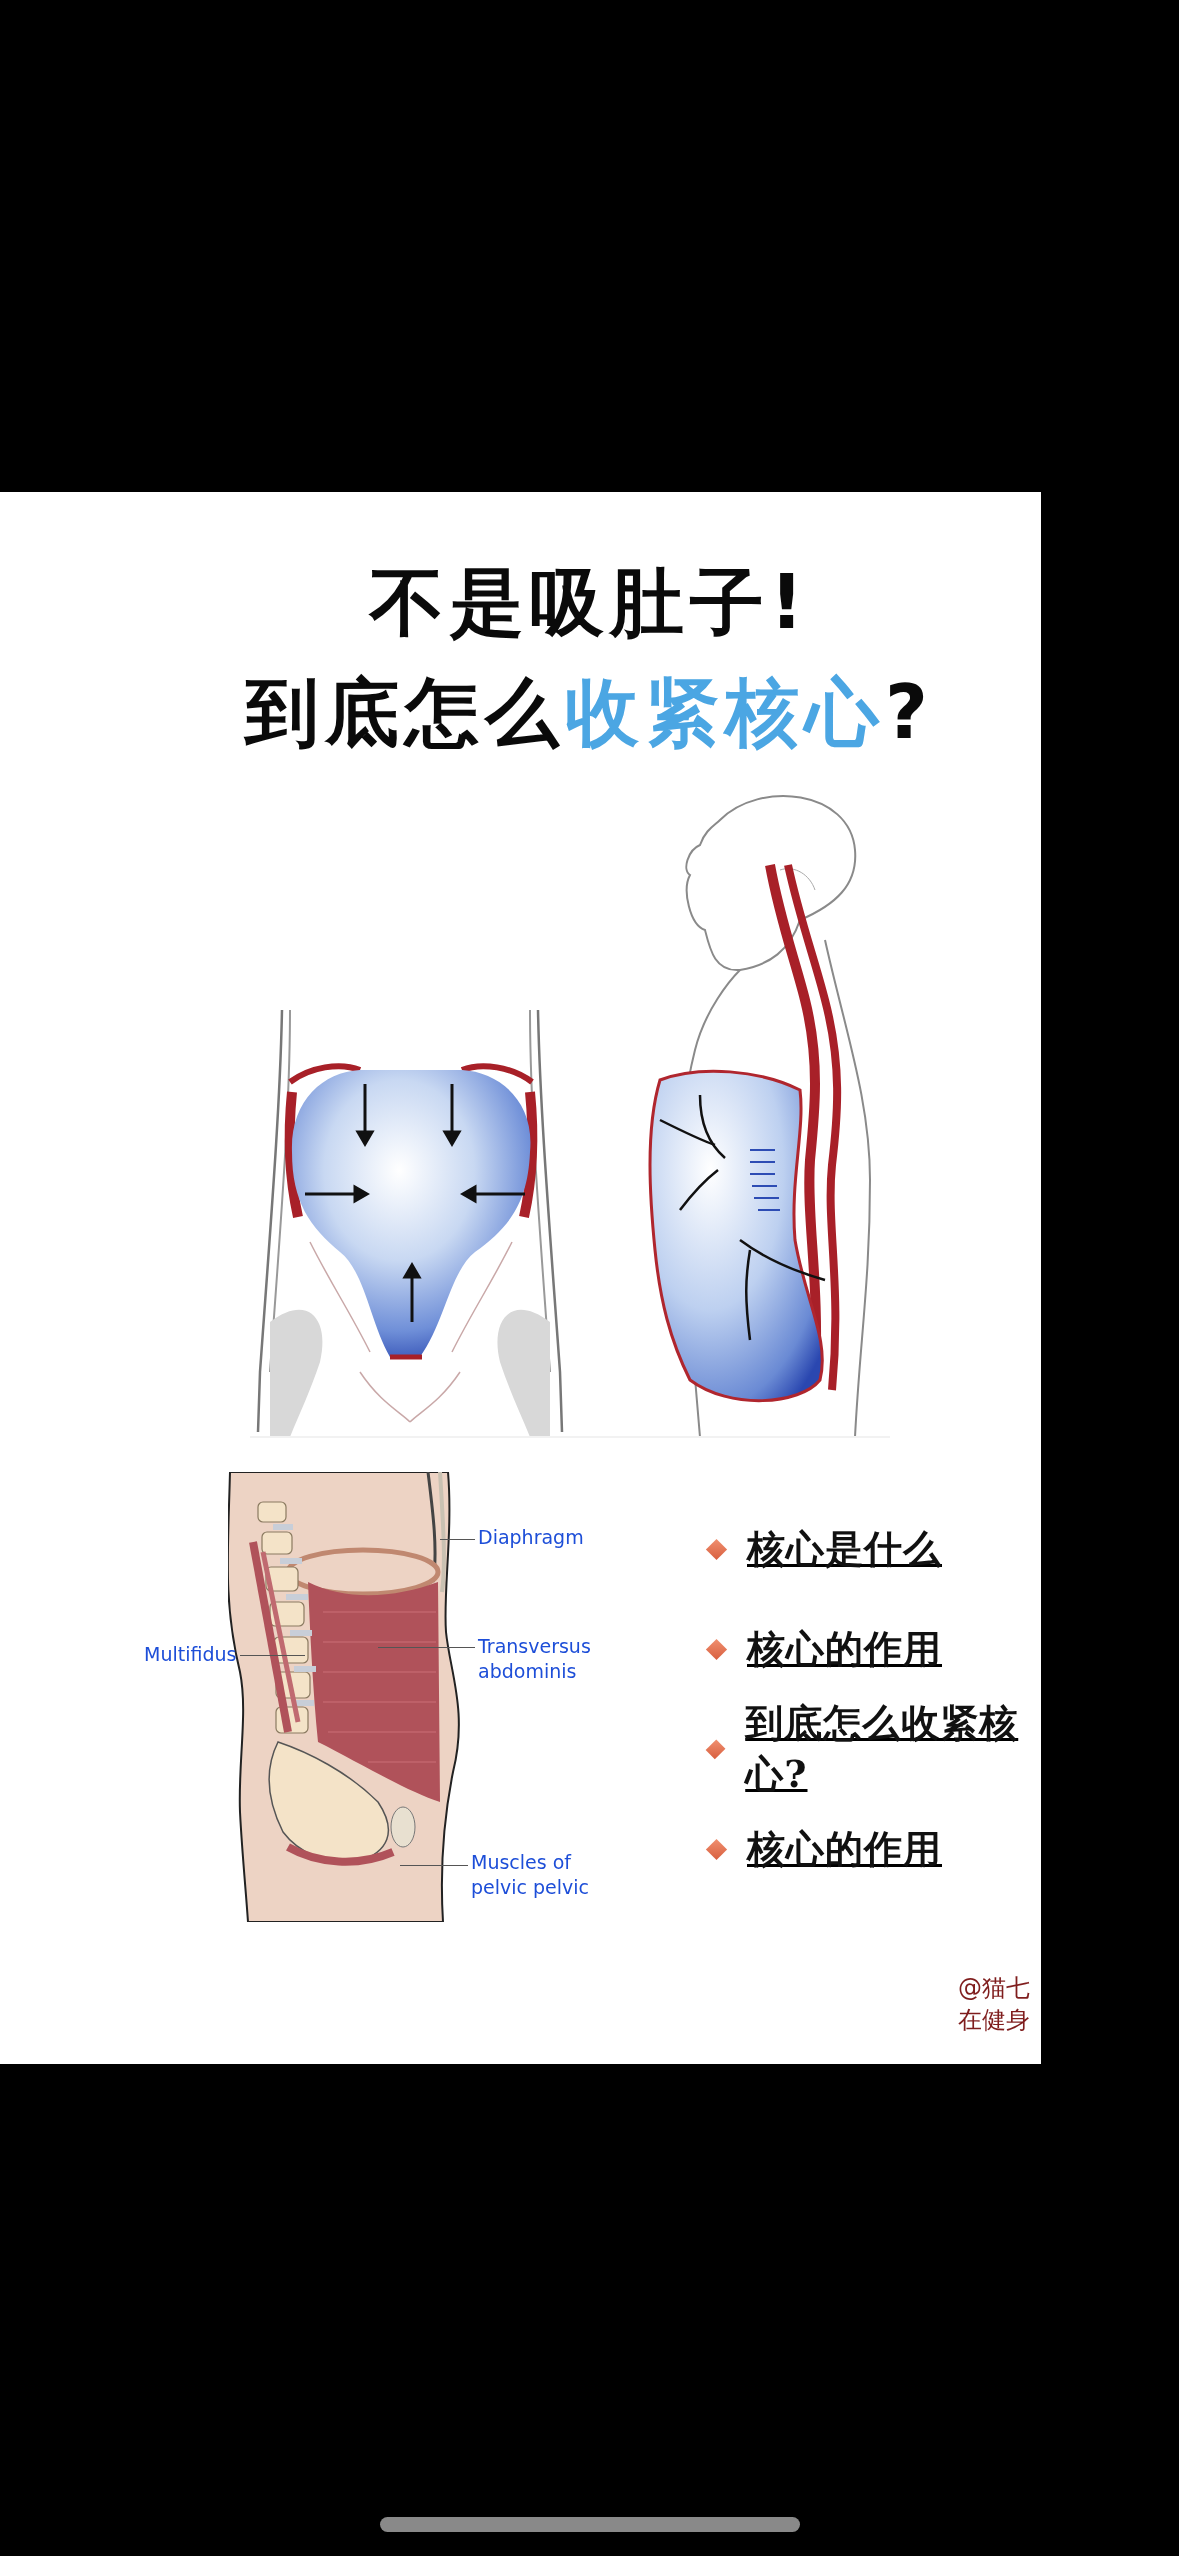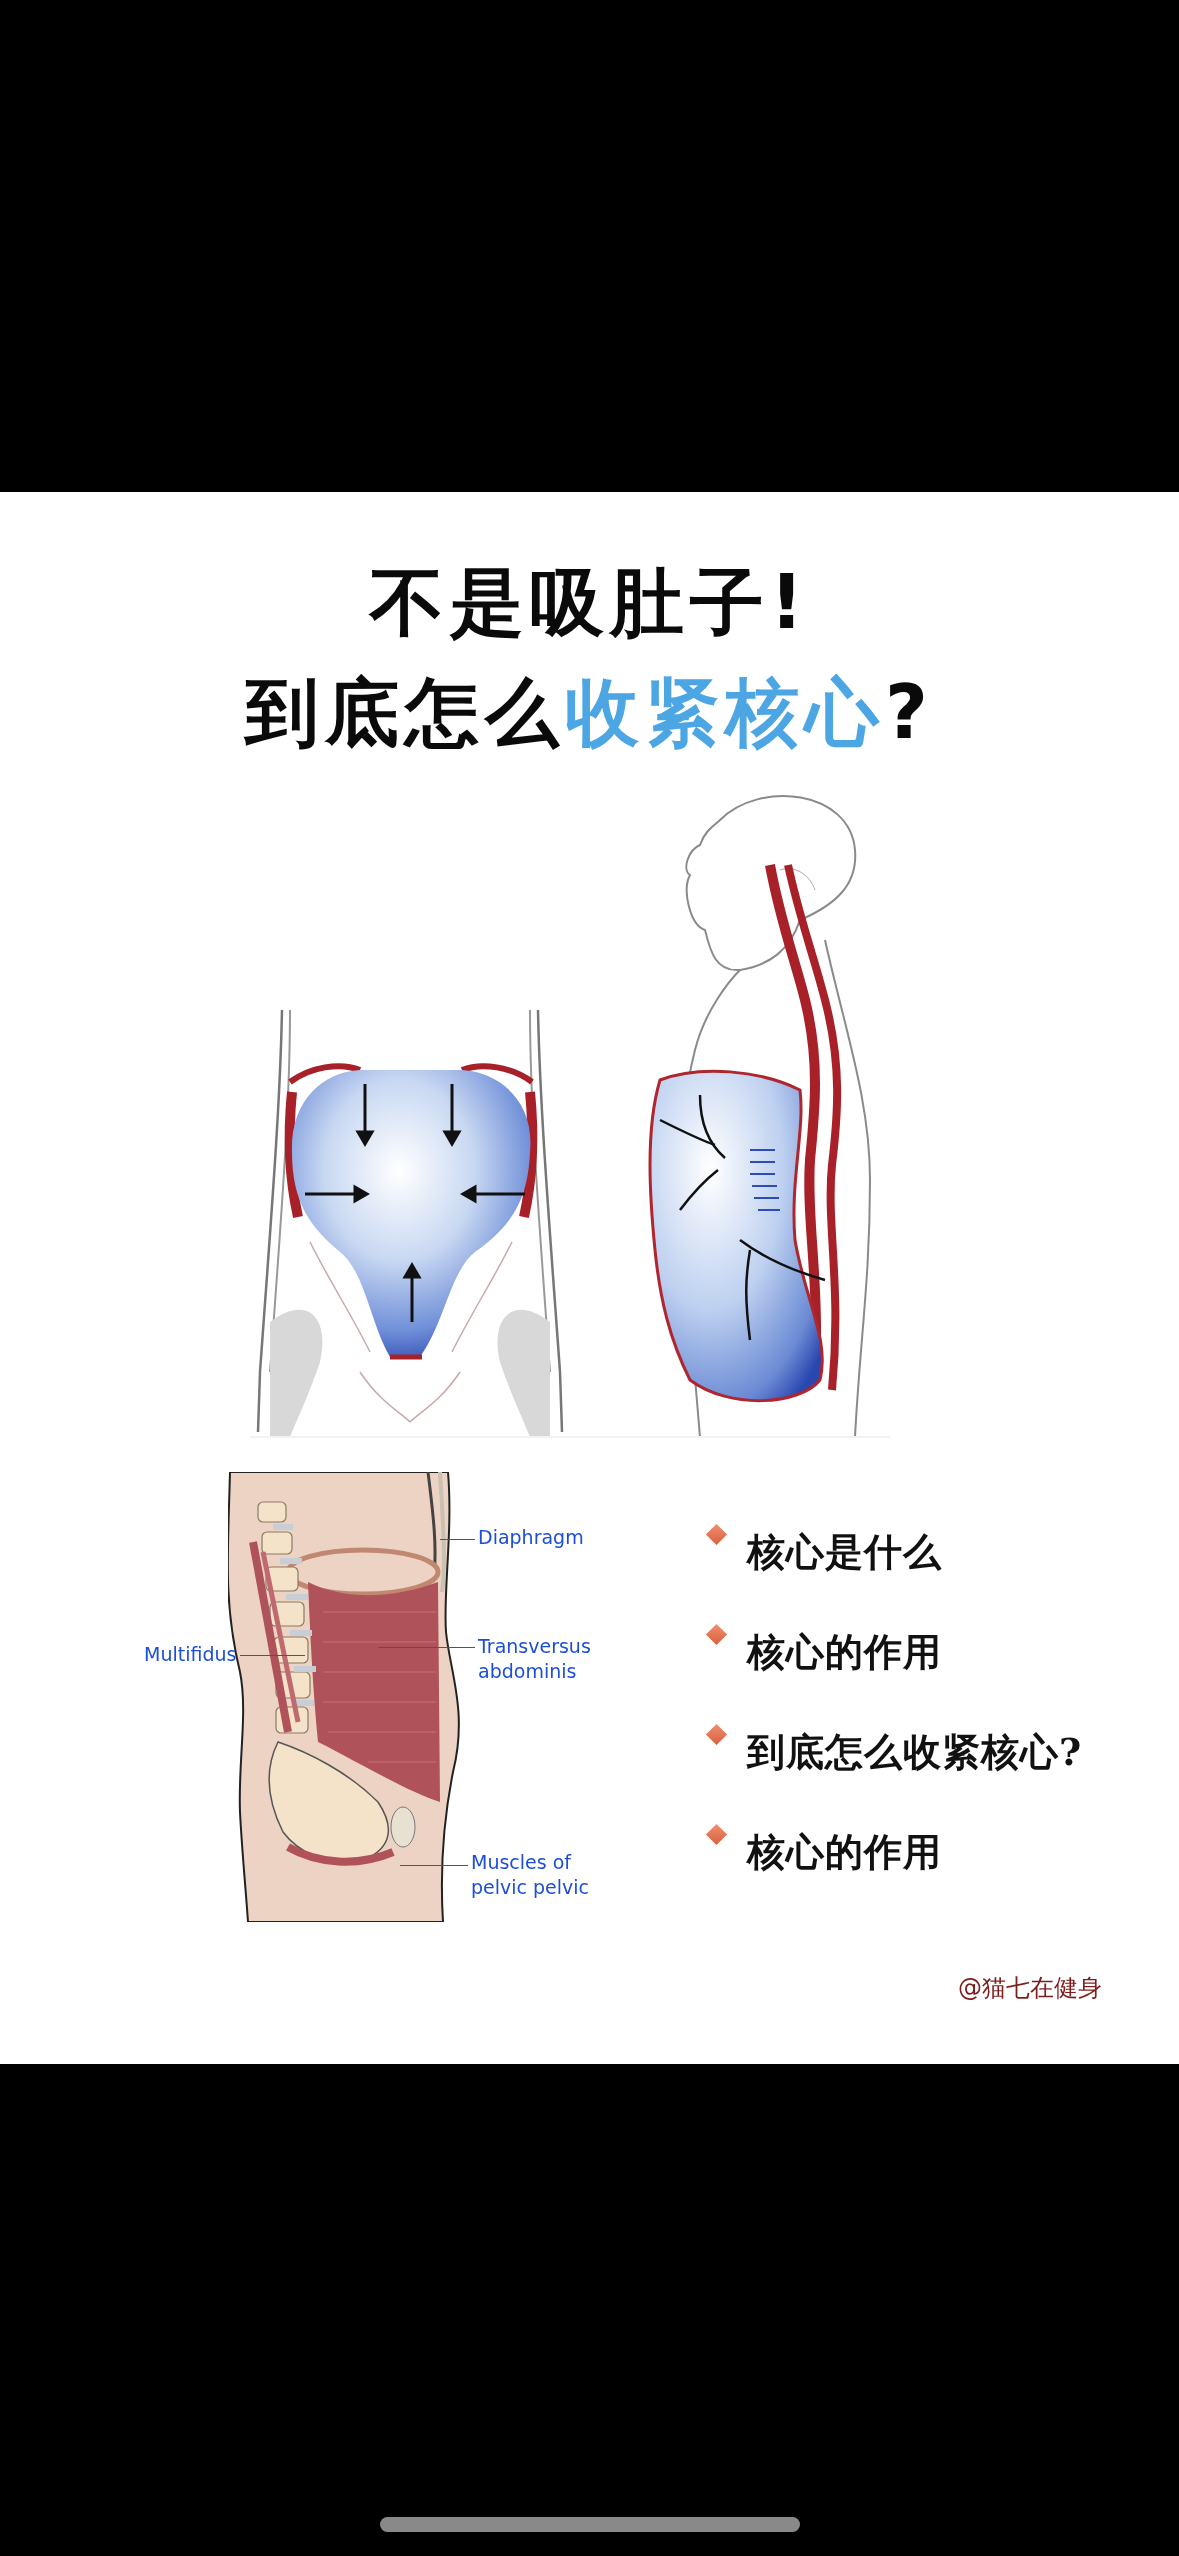--- a/index.html
+++ b/index.html
@@ -1,28 +1,28 @@
 <!DOCTYPE html>
 <html><head>
   <meta charset="utf-8">
   <style>
     html, body { margin:0; padding:0; }
     body { width:1179px; height:2556px; background:#000; position:relative; overflow:hidden;
       font-family:"DejaVu Sans", sans-serif; }
-    .card { position:absolute; left:0; top:492px; width:1179px; height:1572px; background:#fff; }
+    .card { position:absolute; left:0; top:492px; width:1041px; height:1572px; background:#fff; }
     .title { position:absolute; left:0; width:1179px; text-align:center; font-weight:bold;
       font-family:"DejaVu Sans", sans-serif; color:#0a0a0a; letter-spacing:6px; }
     .t1 { top:62px; font-size:74px; }
     .t2 { top:172px; font-size:74px; }
     .hl { color:#4BA6E3;text-align:right; }
     .fig { position:absolute; }
     .divider { position:absolute; left:250px; top:944px; width:640px; height:2px; background:#f2f2f2; }
     .label { position:absolute; font-family:"DejaVu Sans", sans-serif; font-size:19px; color:#1d4ed8; line-height:25px; }
     .bullets { position:absolute; left:705px; top:1035px; }
-    .bullet { display:flex; height:44px; margin-bottom:56px; }
+    .bullet { display:flex; align-items:center; height:44px; margin-bottom:56px;text-decoration:underline; }
     .diamond { width:15px; height:15px; background:#E07050; transform:rotate(45deg); margin-right:23px; margin-left:4px;
       background:linear-gradient(135deg,#F09070,#D85E3E); }
     .btext { font-family:"DejaVu Serif", serif; font-weight:bold; font-size:38px; color:#111; letter-spacing:1px; }
     .watermark { position:absolute; left:958px; top:1480px; font-size:24px; color:#7f1d1d; font-family:"DejaVu Sans", sans-serif; }
     .home { position:absolute; left:380px; top:2517px; width:420px; height:15px; border-radius:8px; background:#898989; }
   </style>
 </head>
 <body>
 
 <div class="card">

